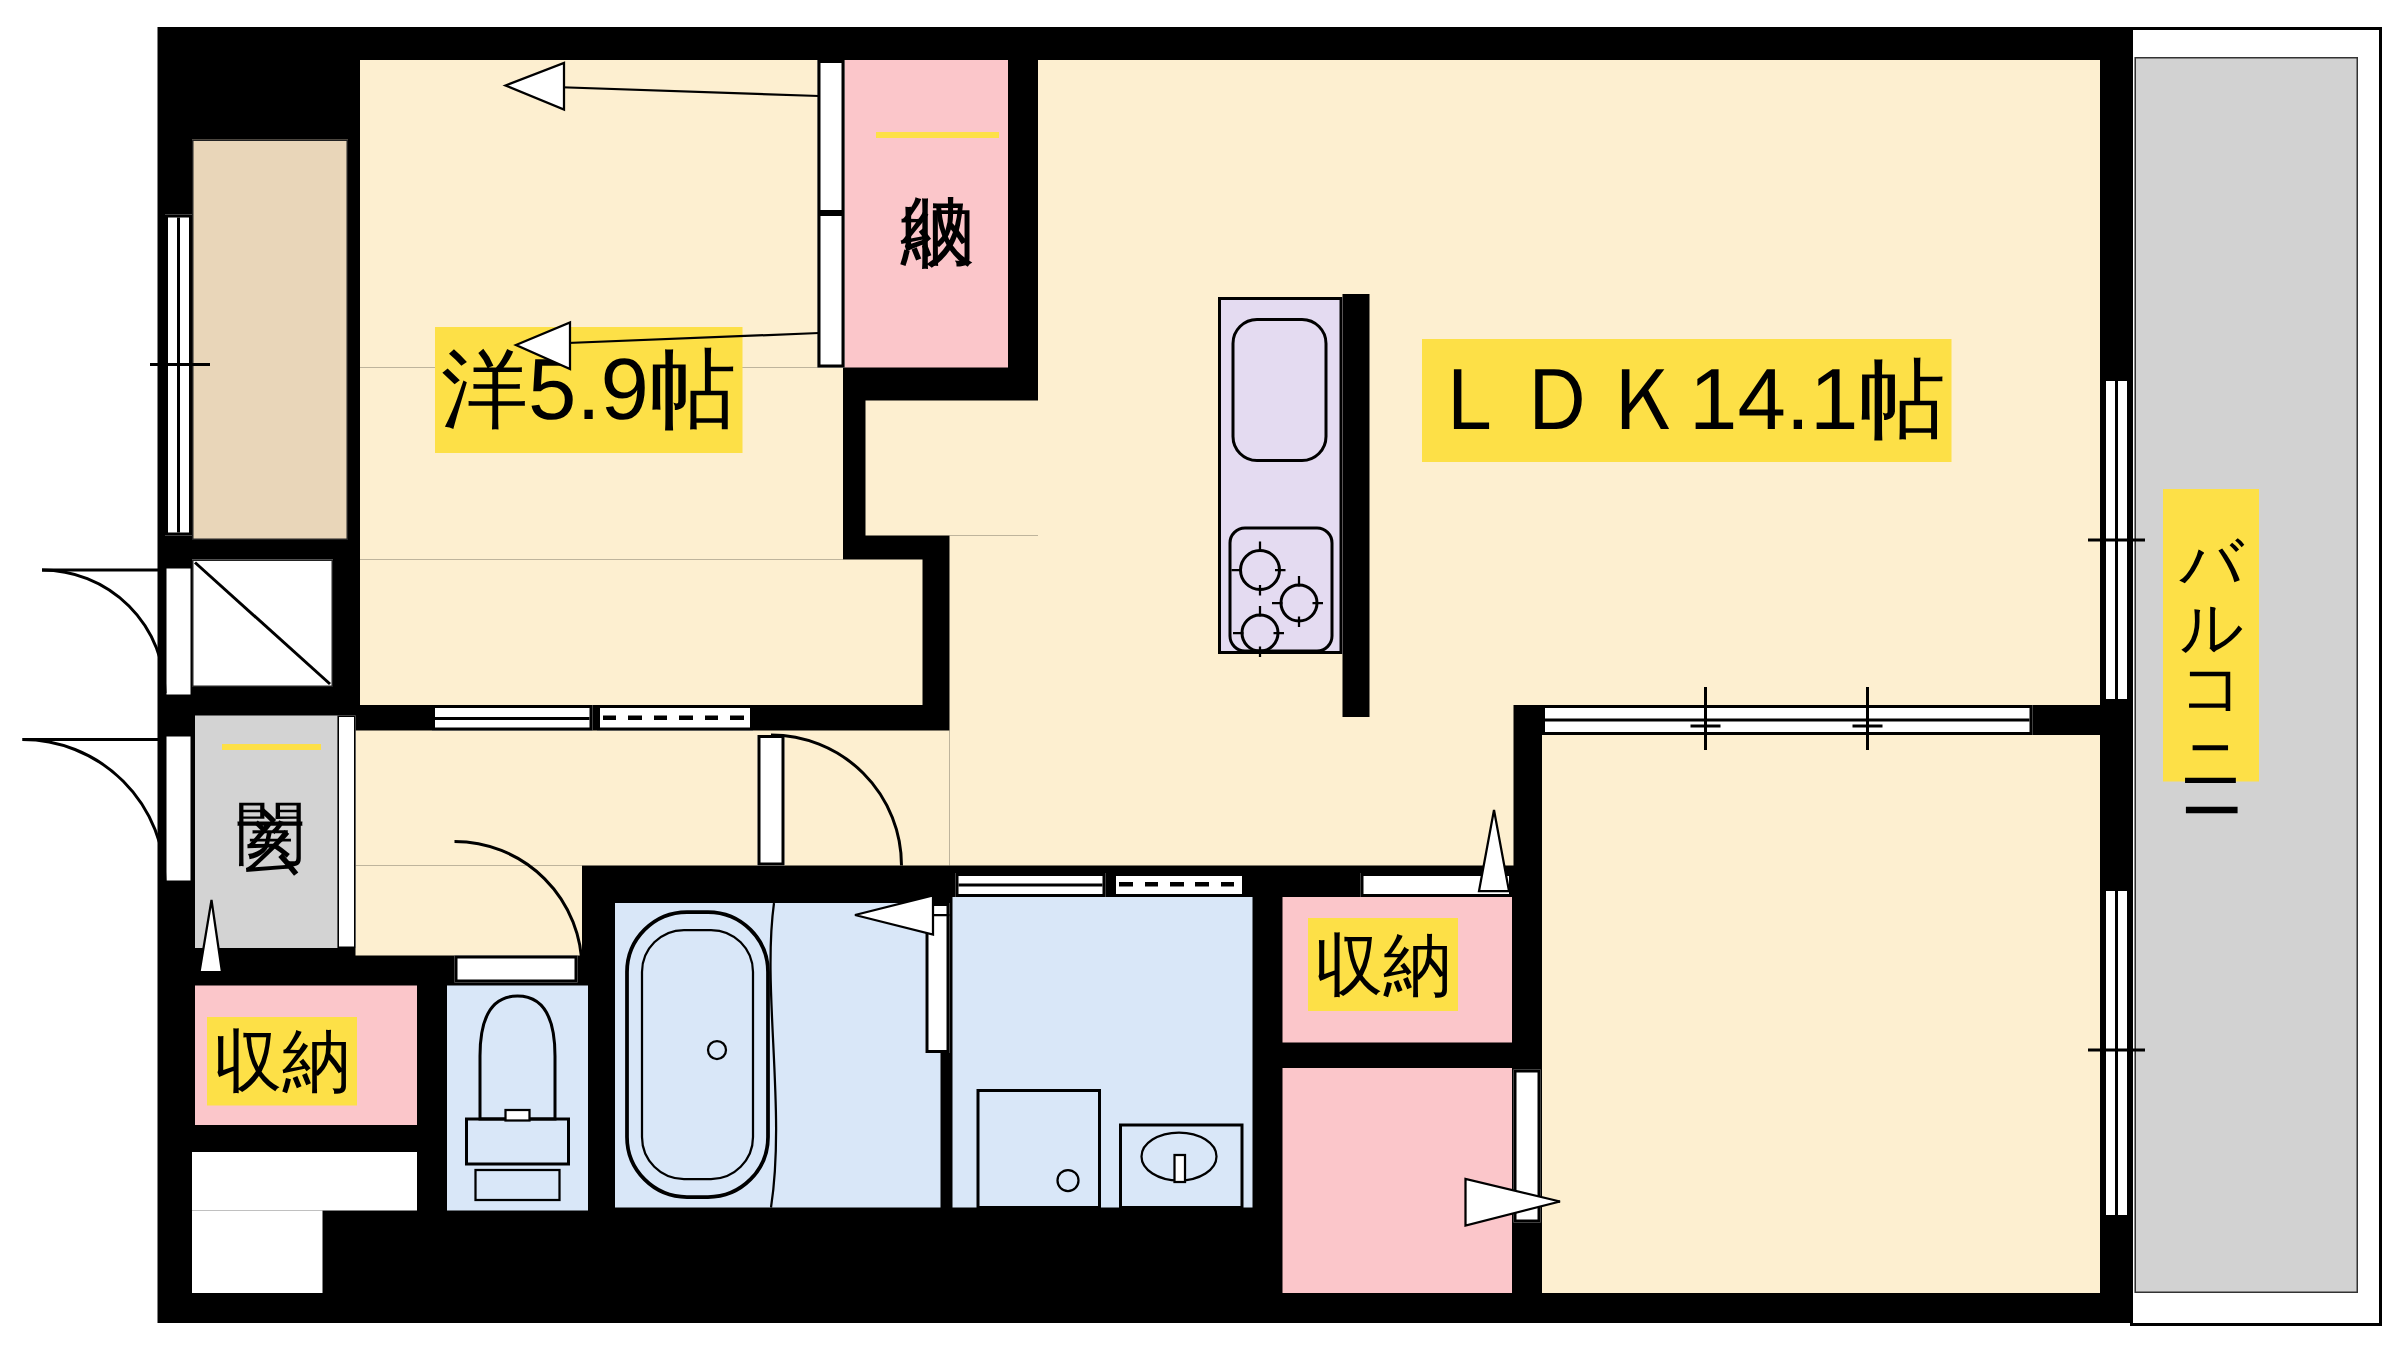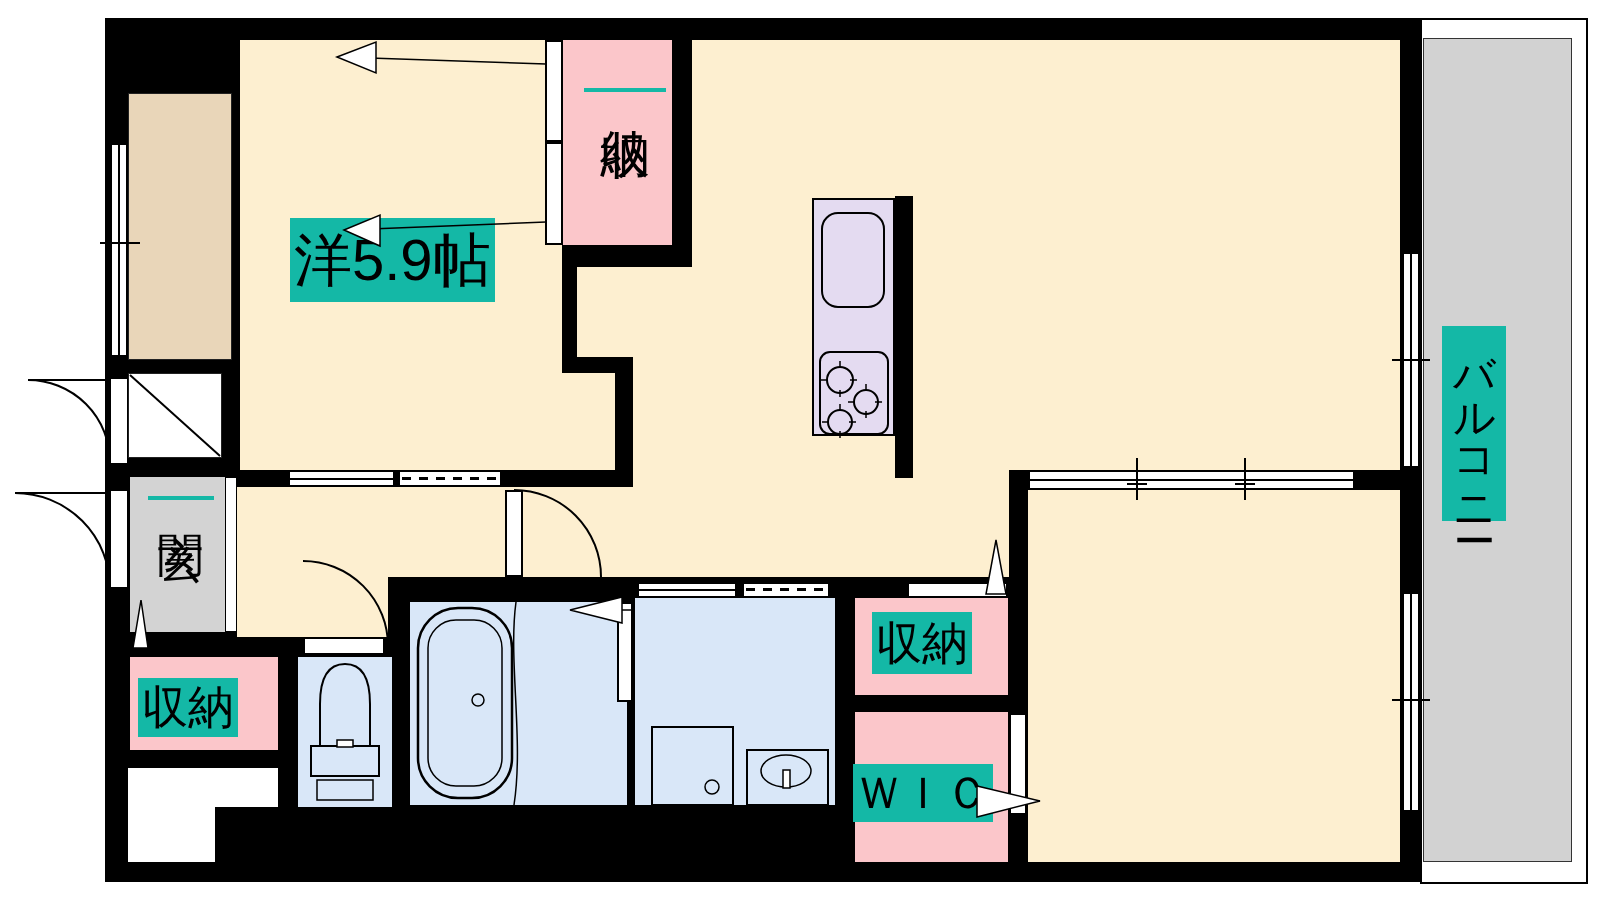--- a/index.html
+++ b/index.html
@@ -8,21 +8,21 @@
   .abs{position:absolute;box-sizing:border-box;}
   .room{position:absolute;box-sizing:border-box;}
   .beige{background:var(--beige);}
   .pink{background:var(--pink);}
   .blue{background:var(--blue);}
   .purple{background:var(--purple);}
   .graye{background:var(--gray_entrance);}
   .grayb{background:var(--gray_balcony);}
   .white{background:#fff;}
   .wall{background:var(--wall);}
-  .label{position:absolute;background:#14b8a6;color:#000;white-space:nowrap;
+  .label{position:absolute;background:#fde047;color:#000;white-space:nowrap;
          display:flex;align-items:center;justify-content:center;
          font-weight:500;line-height:1.02;padding:2px 4px;z-index:40;}
   .vert{writing-mode:vertical-rl;text-orientation:upright;}
   .band{position:absolute;box-sizing:border-box;background:#fff;border:2px solid #000;z-index:30;}
   .midline{position:absolute;left:0;right:0;top:50%;height:2px;margin-top:-1px;background:#000;}
   .dashline{position:absolute;left:2px;right:2px;top:50%;height:3px;margin-top:-2px;
             background:repeating-linear-gradient(90deg,#000 0 9px,transparent 9px 17px);}
   .vline{position:absolute;left:50%;top:0;bottom:0;width:2px;margin-left:-1px;background:#000;}
   .strip{position:absolute;box-sizing:border-box;background:#fff;border:2px solid #000;z-index:30;}
   svg.overlay{position:absolute;left:0;top:0;z-index:50;pointer-events:none;}
@@ -107,26 +107,26 @@
     </div>
 
   <div class="strip" style="left:1402px;top:252px;width:18px;height:216px;">
       <div class="vline"></div>
     </div>
   <div class="strip" style="left:1402px;top:592px;width:18px;height:220px;">
       <div class="vline"></div>
     </div>
 
   <div class="label" style="left:290px;top:218px;height:80px;font-size:58px;">洋5.9帖</div>
+  <div class="label" style="left:948px;top:226px;height:78px;font-size:58px;">ＬＤＫ14.1帖</div>
   <div class="label vert" style="left:1442px;top:326px;width:56px;font-size:42px;">バルコニー</div>
   <div class="label vert" style="left:148px;top:496px;width:58px;font-size:46px;">玄関</div>
   <div class="label vert" style="left:584px;top:88px;width:74px;font-size:50px;">収納</div>
   <div class="label" style="left:138px;top:678px;height:55px;font-size:46px;">収納</div>
   <div class="label" style="left:872px;top:612px;height:58px;font-size:46px;">収納</div>
-  <div class="label" style="left:853px;top:764px;height:54px;font-size:44px;">ＷＩＣ</div>
 
   <svg class="overlay" width="1600" height="900" viewBox="0 0 1600 900">
     <g stroke="#000" fill="none" stroke-width="2">
       <path d="M 28 380 H 110"></path>
       <path d="M 28 380 A 82 82 0 0 1 110 462"></path>
       <path d="M 15 493 H 110"></path>
       <path d="M 15 493 A 95 95 0 0 1 110 588"></path>
       <path d="M 303 561 A 85 85 0 0 1 388 646"></path>
       <path d="M 514 490 A 87 87 0 0 1 601 577"></path>
     </g>

